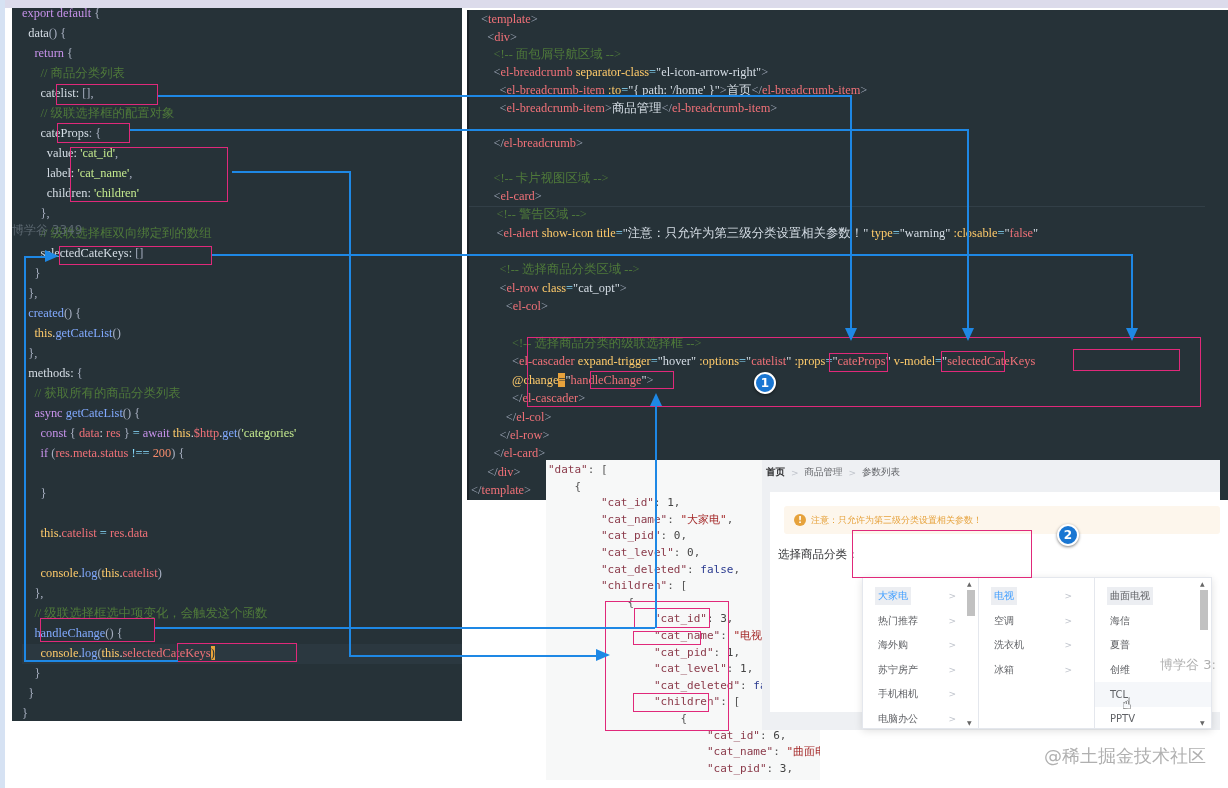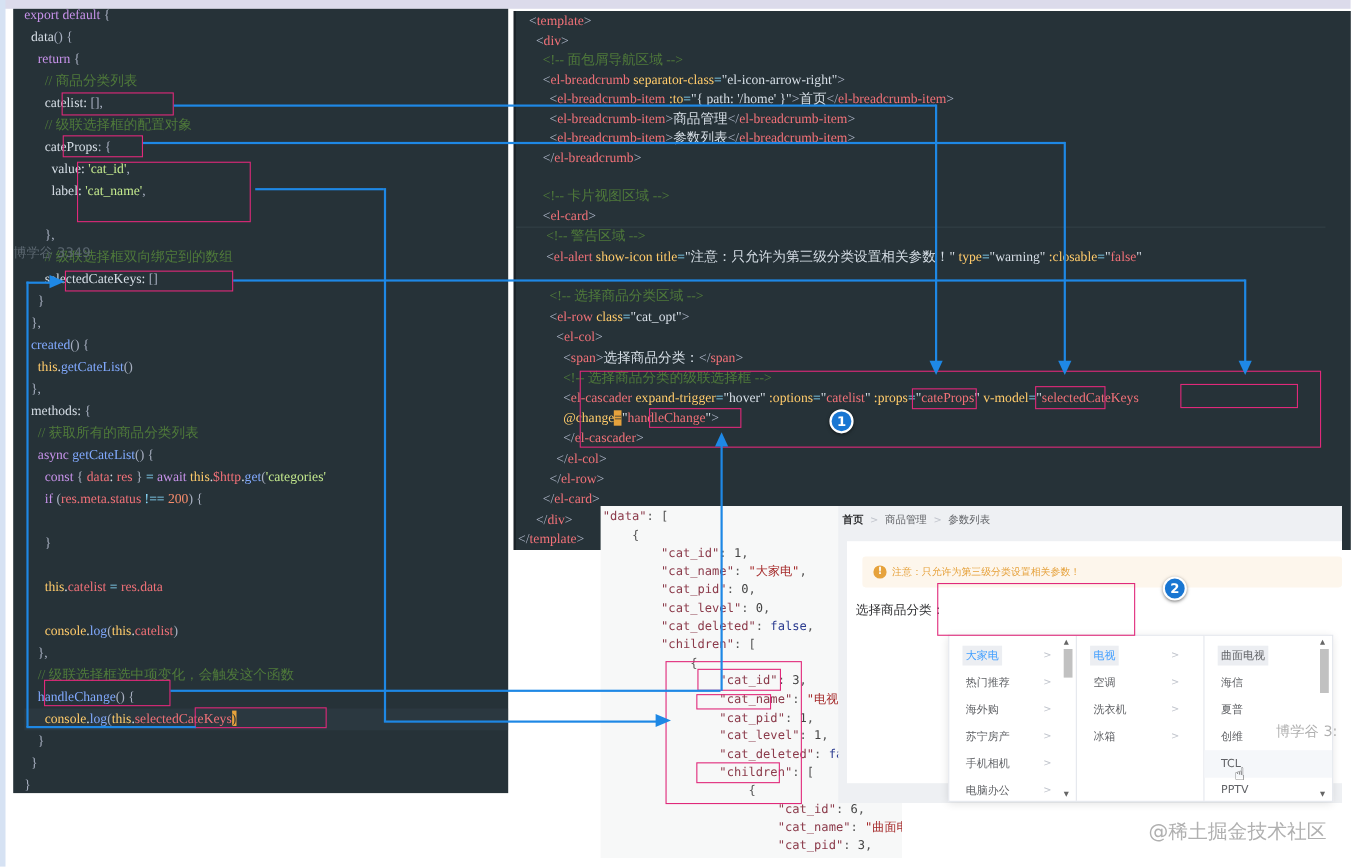--- a/index.html
+++ b/index.html
@@ -107,20 +107,21 @@
 <div class="editor" id="editor-js">
   <div class="line" style="top:-4px;left:10px"><span class="kw">export default </span><span class="br">{</span></div>
   <div class="line" style="top:16px;left:10px"><span class="tx">  data</span><span class="br">() {</span></div>
   <div class="line" style="top:36px;left:10px"><span class="kw">    return </span><span class="br">{</span></div>
   <div class="line" style="top:56px;left:10px"><span class="cm">      // 商品分类列表</span></div>
   <div class="line" style="top:76px;left:10px"><span class="tx">      catelist: </span><span class="br">[],</span></div>
   <div class="line" style="top:96px;left:10px"><span class="cm">      // 级联选择框的配置对象</span></div>
   <div class="line" style="top:116px;left:10px"><span class="tx">      cateProps</span><span class="br">: {</span></div>
   <div class="line" style="top:136px;left:10px"><span class="tx">        value: </span><span class="st">'cat_id'</span><span class="br">,</span></div>
   <div class="line" style="top:156px;left:10px"><span class="tx">        label: </span><span class="st">'cat_name'</span><span class="br">,</span></div>
+  <div class="line" style="top:176px;left:10px"><span class="tx">        children: </span><span class="st">'children'</span></div>
   <div class="line" style="top:196px;left:10px"><span class="br">      },</span></div>
   <div class="line" style="top:216px;left:10px"><span class="cm">      // 级联选择框双向绑定到的数组</span></div>
   <div class="line" style="top:236px;left:10px"><span class="tx">      selectedCateKeys: </span><span class="br">[]</span></div>
   <div class="line" style="top:256px;left:10px"><span class="br">    }</span></div>
   <div class="line" style="top:276px;left:10px"><span class="br">  },</span></div>
   <div class="line" style="top:296px;left:10px"><span class="fn">  created</span><span class="br">() {</span></div>
   <div class="line" style="top:316px;left:10px"><span class="th">    this</span><span class="tx">.</span><span class="fn">getCateList</span><span class="br">()</span></div>
   <div class="line" style="top:336px;left:10px"><span class="br">  },</span></div>
   <div class="line" style="top:356px;left:10px"><span class="tx">  methods: </span><span class="br">{</span></div>
   <div class="line" style="top:376px;left:10px"><span class="cm">    // 获取所有的商品分类列表</span></div>
@@ -141,30 +142,28 @@
 <div class="watermark" style="left:12px;top:222px;font-size:12px;color:#5b6770">博学谷 3349</div>
 
 <div class="editor" id="editor-tpl">
   <div class="band"></div>
   <div class="line" style="top:0px;left:12px"><span class="br">&lt;</span><span class="tag">template</span><span class="br">&gt;</span></div>
   <div class="line" style="top:17.7px;left:12px"><span class="br">  &lt;</span><span class="tag">div</span><span class="br">&gt;</span></div>
   <div class="line" style="top:35.4px;left:12px"><span class="cm">    &lt;!-- 面包屑导航区域 --&gt;</span></div>
   <div class="line" style="top:53.1px;left:12px"><span class="br">    &lt;</span><span class="tag">el-breadcrumb </span><span class="attr">separator-class</span><span class="pun">=</span><span class="tx">"el-icon-arrow-right"</span><span class="br">&gt;</span></div>
   <div class="line" style="top:70.8px;left:12px"><span class="br">      &lt;</span><span class="tag">el-breadcrumb-item </span><span class="attr">:to</span><span class="pun">=</span><span class="tx">"{ path: '/home' }"</span><span class="br">&gt;</span><span class="tx">首页</span><span class="br">&lt;/</span><span class="tag">el-breadcrumb-item</span><span class="br">&gt;</span></div>
   <div class="line" style="top:88.5px;left:12px"><span class="br">      &lt;</span><span class="tag">el-breadcrumb-item</span><span class="br">&gt;</span><span class="tx">商品管理</span><span class="br">&lt;/</span><span class="tag">el-breadcrumb-item</span><span class="br">&gt;</span></div>
-  <div class="line" style="top:106.2px;left:12px"><span class="br">      &lt;</span><span class="tag">el-breadcrumb-item</span><span class="br">&gt;</span><span class="tx">参数列表</span><span class="br">&lt;/</span><span class="tag">el-breadcrumb-item</span><span class="br">&gt;</span></div>
   <div class="line" style="top:123.9px;left:12px"><span class="br">    &lt;/</span><span class="tag">el-breadcrumb</span><span class="br">&gt;</span></div>
   <div class="line" style="top:159.3px;left:12px"><span class="cm">    &lt;!-- 卡片视图区域 --&gt;</span></div>
   <div class="line" style="top:177px;left:12px"><span class="br">    &lt;</span><span class="tag">el-card</span><span class="br">&gt;</span></div>
   <div class="line" style="top:194.7px;left:12px"><span class="cm">     &lt;!-- 警告区域 --&gt;</span></div>
   <div class="line" style="top:214px;left:12px"><span class="br">     &lt;</span><span class="tag">el-alert </span><span class="attr">show-icon title</span><span class="pun">=</span><span class="tx">"注意：只允许为第三级分类设置相关参数！" </span><span class="attr">type</span><span class="pun">=</span><span class="tx">"warning" </span><span class="attr">:closable</span><span class="pun">=</span><span class="tx">"</span><span class="pr">false</span><span class="tx">"</span></div>
   <div class="line" style="top:250.4px;left:12px"><span class="cm">      &lt;!-- 选择商品分类区域 --&gt;</span></div>
   <div class="line" style="top:268.8px;left:12px"><span class="br">      &lt;</span><span class="tag">el-row </span><span class="attr">class</span><span class="pun">=</span><span class="tx">"cat_opt"</span><span class="br">&gt;</span></div>
   <div class="line" style="top:287.2px;left:12px"><span class="br">        &lt;</span><span class="tag">el-col</span><span class="br">&gt;</span></div>
-  <div class="line" style="top:305.6px;left:12px"><span class="br">          &lt;</span><span class="tag">span</span><span class="br">&gt;</span><span class="tx">选择商品分类：</span><span class="br">&lt;/</span><span class="tag">span</span><span class="br">&gt;</span></div>
   <div class="line" style="top:324px;left:12px"><span class="cm">          &lt;!-- 选择商品分类的级联选择框 --&gt;</span></div>
   <div class="line" style="top:342.4px;left:12px"><span class="br">          &lt;</span><span class="tag">el-cascader </span><span class="attr">expand-trigger</span><span class="pun">=</span><span class="tx">"hover" </span><span class="attr">:options</span><span class="pun">=</span><span class="tx">"</span><span class="pr">catelist</span><span class="tx">" </span><span class="attr">:props</span><span class="pun">=</span><span class="tx">"</span><span class="pr">cateProps</span><span class="tx">" </span><span class="attr">v-model</span><span class="pun">=</span><span class="tx">"</span><span class="pr">selectedCateKeys</span></div>
   <div class="line" style="top:360.8px;left:12px"><span class="attr">          @change</span><span style="background:#e6a23c;color:#263238">=</span><span class="tx">"</span><span class="pr">handleChange</span><span class="tx">"</span><span class="br">&gt;</span></div>
   <div class="line" style="top:379.2px;left:12px"><span class="br">          &lt;/</span><span class="tag">el-cascader</span><span class="br">&gt;</span></div>
   <div class="line" style="top:397.6px;left:12px"><span class="br">        &lt;/</span><span class="tag">el-col</span><span class="br">&gt;</span></div>
   <div class="line" style="top:416px;left:12px"><span class="br">      &lt;/</span><span class="tag">el-row</span><span class="br">&gt;</span></div>
   <div class="line" style="top:434.4px;left:12px"><span class="br">    &lt;/</span><span class="tag">el-card</span><span class="br">&gt;</span></div>
   <div class="line" style="top:452.8px;left:12px"><span class="br">  &lt;/</span><span class="tag">div</span><span class="br">&gt;</span></div>
   <div class="line" style="top:471.2px;left:2px"><span class="br">&lt;/</span><span class="tag">template</span><span class="br">&gt;</span></div>
 </div>

